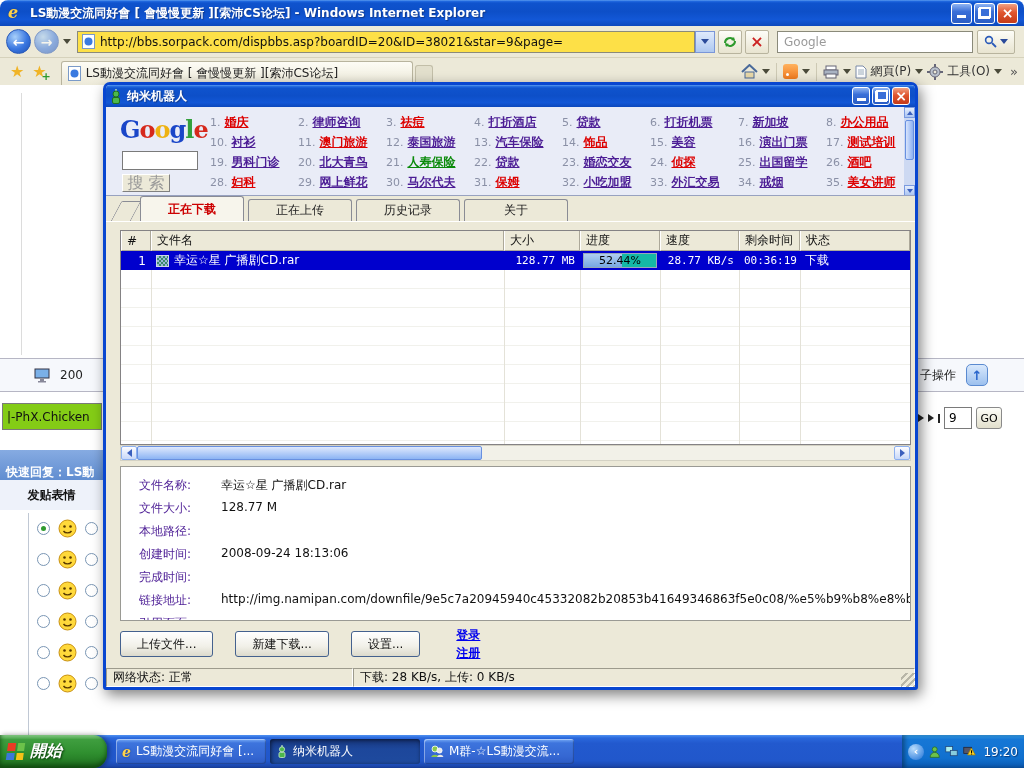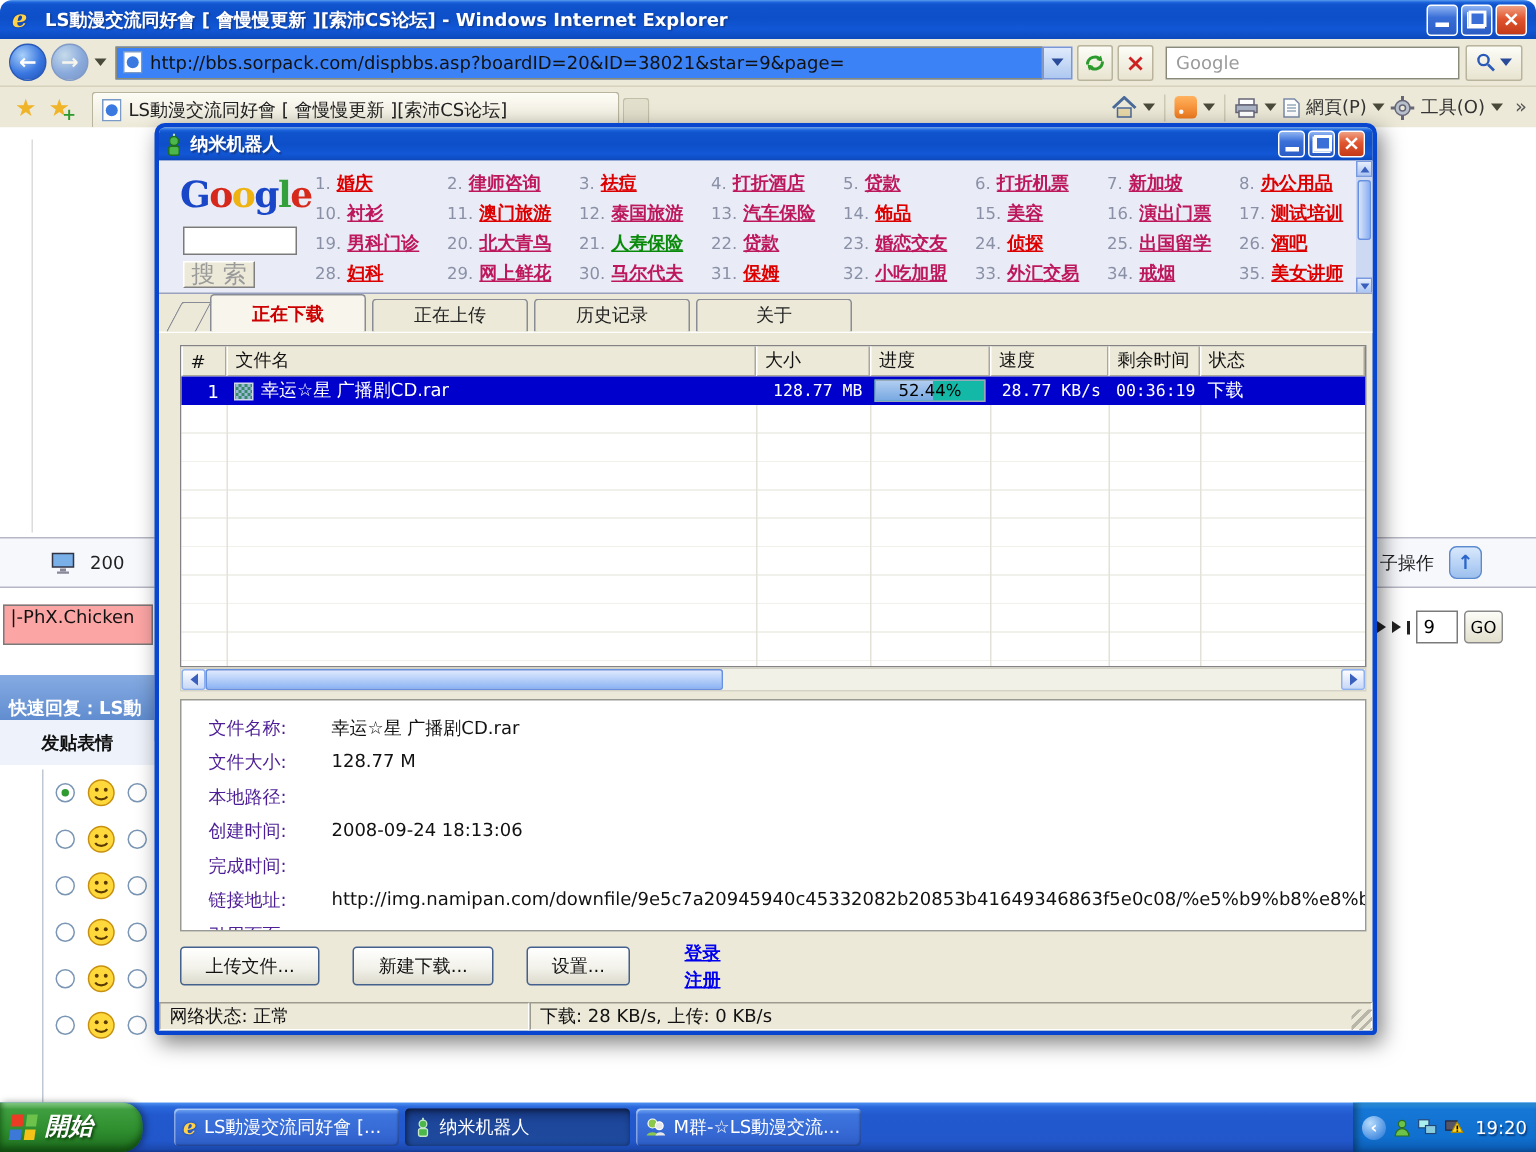--- a/index.html
+++ b/index.html
@@ -22,21 +22,21 @@
   .g-restore::before { content:""; position:absolute; right:0; top:0; width:8px; height:7px; border:2px solid #fff; }
   .g-restore::after { content:""; position:absolute; left:0; bottom:0; width:8px; height:7px; border:2px solid #fff; background:#3a6fd8; }
 
   .navbar { position:absolute; left:0; top:26px; width:1024px; height:32px; background:#ece9d8; border-bottom:1px solid #d6d2bc; display:flex; align-items:center; }
   .navcircle { width:25px; height:25px; border-radius:50%; margin-left:6px;
     background:radial-gradient(circle at 35% 30%, #a8d0fa 0%, #3a77e0 55%, #1c4fb4 100%);
     border:1px solid #2a5ab8; color:#fff; font-weight:bold; font-size:14px; display:flex; align-items:center; justify-content:center; }
   .navcircle.fwd { opacity:.55; }
   .tri-down { width:0; height:0; border-left:4px solid transparent; border-right:4px solid transparent; border-top:5px solid #4a4a3a; }
   .nav-caret { margin:0 6px 0 4px; }
-  .addressbar { width:618px; height:22px; background:#3b82f6; border:1px solid #8a8a7a; display:flex; align-items:center; padding:0 4px; gap:5px; }
+  .addressbar { width:618px; height:22px; background:#fde047; border:1px solid #8a8a7a; display:flex; align-items:center; padding:0 4px; gap:5px; }
   .addr-icon { width:13px; height:15px; flex:0 0 auto; }
   .addr-text { font-size:12px; color:#111; white-space:nowrap; overflow:hidden; }
   .addr-drop { width:20px; height:22px; background:linear-gradient(180deg,#dfeafc,#aec8f0); border:1px solid #7a96d8; display:flex; align-items:center; justify-content:center; }
   .sqbtn { width:24px; height:24px; border:1px solid #b8b49e; border-radius:2px; background:linear-gradient(180deg,#fdfdf8,#e8e4d0); margin-left:3px; display:flex; align-items:center; justify-content:center; }
   .stop-x { color:#c22; font-size:16px; font-weight:bold; line-height:1; }
   .gsearch { width:196px; height:22px; margin-left:8px; background:#fff; border:1px solid #8a8a7a; display:flex; align-items:center; padding:0 6px; }
   .gsearch span { color:#9a9a9a; font-size:12px; }
   .searchbtn { width:38px; height:24px; margin-left:4px; border:1px solid #b8b49e; border-radius:2px; background:linear-gradient(180deg,#fdfdf8,#e8e4d0); display:flex; align-items:center; justify-content:center; gap:3px; }
 
   .cmdbar { position:absolute; left:0; top:58px; width:1024px; height:27px; background:#ece9d8; display:flex; align-items:center; }
@@ -50,21 +50,21 @@
   .cmd-sep { width:1px; height:18px; background:#cdc9b4; margin:0 2px; }
   .cmd-label { font-size:12px; }
   .rss-icon { width:15px; height:15px; border-radius:3px; background:linear-gradient(180deg,#ffb25e,#f07a1e); position:relative; }
   .rss-icon::after { content:""; position:absolute; left:3px; bottom:3px; width:3px; height:3px; border-radius:50%; background:#fff; }
   .chev-more { font-size:13px; color:#555; margin-left:4px; }
 
   
   .page { position:absolute; left:0; top:85px; width:1024px; height:650px; background:#fff; }
   .pg-vline { position:absolute; left:21px; top:8px; width:1px; height:262px; background:#dcdcdc; }
   .pg-box-l { position:absolute; left:0; top:273px; width:103px; height:34px; border-top:1px solid #b6b6c4; border-bottom:1px solid #b6b6c4; background:#f6f8fc; display:flex; align-items:center; gap:10px; padding-left:34px; color:#222; }
-  .pg-input { position:absolute; left:2px; top:318px; width:100px; height:27px; background:#fca5a5; border:1px solid #7a7a7a; display:flex; padding-left:4px; font-size:12px; color:#111; white-space:nowrap; overflow:hidden; }
+  .pg-input { position:absolute; left:2px; top:318px; width:100px; height:27px; background:#84cc16; border:1px solid #7a7a7a; display:flex; align-items:center; padding-left:4px; font-size:12px; color:#111; white-space:nowrap; overflow:hidden; }
   .pg-quick { position:absolute; left:0; top:365px; width:103px; height:44px; background:linear-gradient(180deg,#86abe2,#4f7fc8); color:#fff; font-weight:bold; display:flex; align-items:center; padding-left:6px; white-space:nowrap; overflow:hidden; }
   .pg-emohead { position:absolute; left:0; top:395px; width:103px; height:30px; background:#eef2fa; color:#111; font-weight:bold; display:flex; align-items:center; justify-content:center; }
   .pg-emopanel { position:absolute; left:28px; top:428px; width:75px; height:222px; background:#fff; border-left:1px solid #c0c8d4; overflow:hidden; }
   .emo-row { display:flex; align-items:center; gap:8px; height:31px; padding-left:8px; }
   .radio { width:13px; height:13px; border-radius:50%; background:#fff; border:1px solid #7a96b4; position:relative; flex:0 0 auto; }
   .radio.selected::after { content:""; position:absolute; left:3px; top:3px; width:5px; height:5px; border-radius:50%; background:#2f9a2f; }
   .pg-box-r { position:absolute; left:918px; top:273px; width:106px; height:34px; border-top:1px solid #b6b6c4; border-bottom:1px solid #b6b6c4; background:#f6f8fc; display:flex; align-items:center; gap:10px; padding-left:2px; color:#222; }
   .up-btn { width:22px; height:22px; border-radius:5px; border:1px solid #5a8ad0; background:linear-gradient(180deg,#d8e8fc,#9cc0ee); display:flex; align-items:center; justify-content:center; }
   .up-btn b { color:#2a66cc; font-size:13px; }
   .pg-nav { position:absolute; left:918px; top:318px; width:106px; height:30px; display:flex; align-items:center; gap:4px; }
@@ -81,21 +81,21 @@
   .dlg-body { position:relative; height:580px; overflow:hidden; }
 
   .ad-section { position:absolute; left:0; top:0; width:809px; height:89px; background:#e9ecf7; border-bottom:1px solid #98a2c0; overflow:hidden; }
   .glogo { position:absolute; left:14px; top:8px; font-family:"DejaVu Serif",serif; font-size:24px; font-weight:bold; letter-spacing:-1px; }
   .gsinput { position:absolute; left:16px; top:44px; width:76px; height:19px; background:#fff; border:1px solid #7a7a7a; }
   .gsbtn { position:absolute; left:16px; top:67px; width:48px; height:18px; background:#ece9d8; border:1px solid; border-color:#fff #808080 #808080 #fff; color:#9a9a9a; font-size:16px; display:flex; align-items:center; justify-content:center; }
   .ad-grid { position:absolute; left:104px; top:5px; width:700px; height:82px; display:grid; grid-template-columns:repeat(8,88px); grid-auto-rows:20px; overflow:hidden; }
   .adcell { display:flex; align-items:center; gap:4px; white-space:nowrap; overflow:hidden; }
   .adnum { color:#8a90a6; font-size:11px; }
   .adlink { font-size:12px; font-weight:bold; text-decoration:underline; cursor:pointer; }
-  .adlink.blue { color:#be185d; } .adlink.red { color:#dd0000; } .adlink.green { color:#0a8a0a; }
+  .adlink.blue { color:#4c1d95; } .adlink.red { color:#dd0000; } .adlink.green { color:#0a8a0a; }
   .ad-scroll { position:absolute; right:0; top:0; width:11px; height:89px; background:#cdd9f2; }
   .ad-scroll .sbtn { width:11px; height:11px; background:linear-gradient(180deg,#e6eefc,#aac4f2); border:1px solid #7a9ae0; display:flex; align-items:center; justify-content:center; }
   .ad-scroll .sthumb { width:9px; height:40px; margin:2px auto; background:linear-gradient(90deg,#d8e4fc,#8cb0f2); border:1px solid #6890e0; border-radius:2px; }
   .tri-up-s { width:0; height:0; border-left:3px solid transparent; border-right:3px solid transparent; border-bottom:4px solid #3a5fbd; }
   .tri-dn-s { width:0; height:0; border-left:3px solid transparent; border-right:3px solid transparent; border-top:4px solid #3a5fbd; }
 
   .tabstrip { position:absolute; left:0; top:89px; width:809px; height:26px; background:#ece9d8; display:flex; align-items:flex-end; border-bottom:1px solid #fff; }
   .tab-lead { width:20px; height:20px; background:#ece9d8; border:1px solid #8a8c95; border-bottom:none; transform:skewX(-28deg); margin-left:10px; border-radius:2px 0 0 0; }
   .tab { width:104px; height:22px; margin-left:4px; border:1px solid #8a8c95; border-bottom:none; border-radius:3px 3px 0 0; background:#ece9d8; display:flex; align-items:center; justify-content:center; font-size:12px; color:#222; }
   .tab.active { height:25px; background:#f7f5ec; color:#cc0000; font-weight:bold; }
@@ -137,21 +137,21 @@
 
   .dstatus { position:absolute; left:0; top:561px; width:809px; height:19px; background:#ece9d8; display:flex; }
   .scell { border:1px solid; border-color:#9d9b8d #fff #fff #9d9b8d; height:19px; display:flex; align-items:center; padding:0 6px; font-size:12px; color:#111; }
   .scell.s1 { width:247px; } .scell.s2 { flex:1; }
   .grip { position:absolute; right:0; bottom:0; width:14px; height:14px;
     background:repeating-linear-gradient(135deg, transparent 0 3px, #b8b6a8 3px 5px); }
 
   
   .taskbar { position:absolute; left:0; top:735px; width:1024px; height:33px;
     background:linear-gradient(180deg,#4f91f2 0%,#2a68dc 9%,#2259ce 25%,#2157cb 78%,#1c48ae 94%,#163a92 100%); }
-  .startbtn { position:absolute; left:0; top:0; width:95px; height:33px; border-radius:0 14px 14px 0;
+  .startbtn { position:absolute; left:0; top:0; width:107px; height:33px; border-radius:0 14px 14px 0;
     background:linear-gradient(180deg,#8cd08c 0%,#3f9e3f 14%,#2f8f2f 55%,#1e6c1e 100%);
     box-shadow:inset 0 -3px 5px #10490f, 2px 0 5px rgba(0,0,0,.4);
     display:flex; align-items:center; gap:6px; padding-left:7px; color:#fff; font-style:italic; font-weight:bold; font-size:16px; text-shadow:1px 1px 2px #0a3a0a; }
   .winflag { width:17px; height:17px; display:grid; grid-template:1fr 1fr / 1fr 1fr; gap:2px; transform:skewX(-8deg); flex:0 0 auto; }
   .winflag i:nth-child(1){background:#ea3b24;} .winflag i:nth-child(2){background:#6cc24a;}
   .winflag i:nth-child(3){background:#3b78d8;} .winflag i:nth-child(4){background:#f4c218;}
   .tasks { position:absolute; left:116px; top:0; display:flex; gap:4px; }
   .task { width:150px; height:25px; margin-top:4px; border-radius:3px;
     background:linear-gradient(180deg,#78abf6 0%,#3d74dd 16%,#3567d2 70%,#2c5bc4 100%);
     box-shadow:inset 1px 1px 0 rgba(255,255,255,.4), inset -1px -1px 1px rgba(0,0,0,.25);

